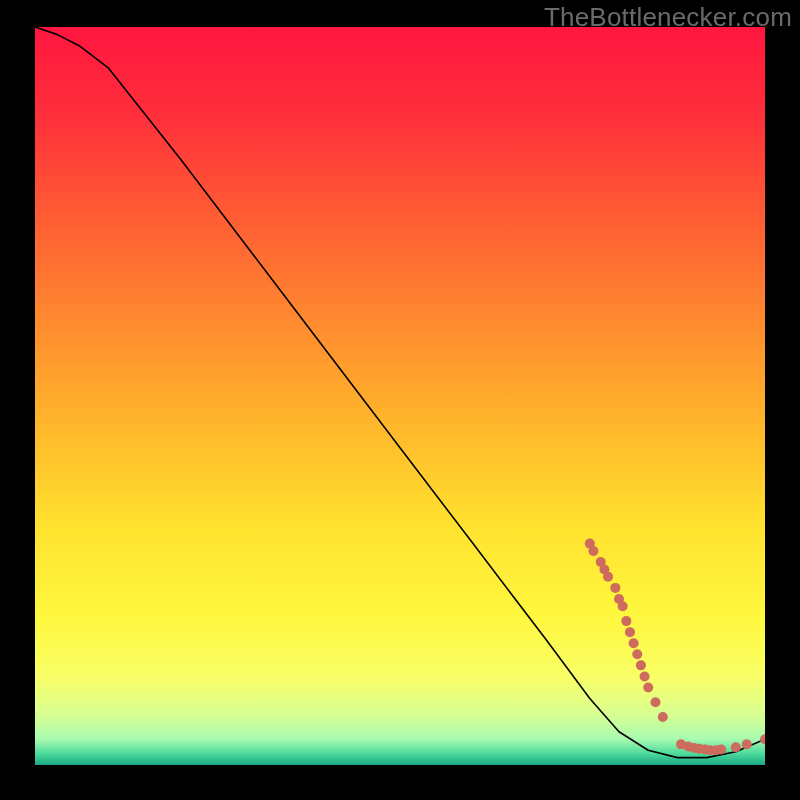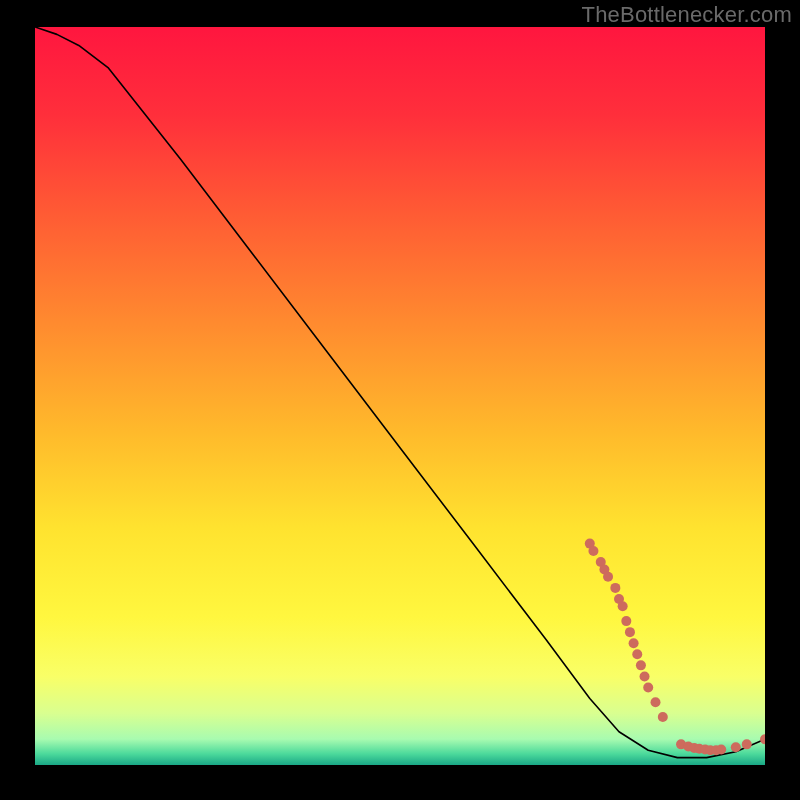--- a/index.html
+++ b/index.html
@@ -14,21 +14,21 @@
     position: relative;
     width: 800px;
     height: 800px;
     background: #000;
   }
   .watermark {
     position: absolute;
     top: 2px;
     right: 8px;
     font-family: Arial, Helvetica, sans-serif;
-    font-size: 22px;
+    font-size: 26px;
     font-weight: 500;
     color: #6a6a6a;
     letter-spacing: 0.2px;
     z-index: 10;
   }
   .plot-area {
     position: absolute;
     left: 35px;
     top: 27px;
     width: 730px;

